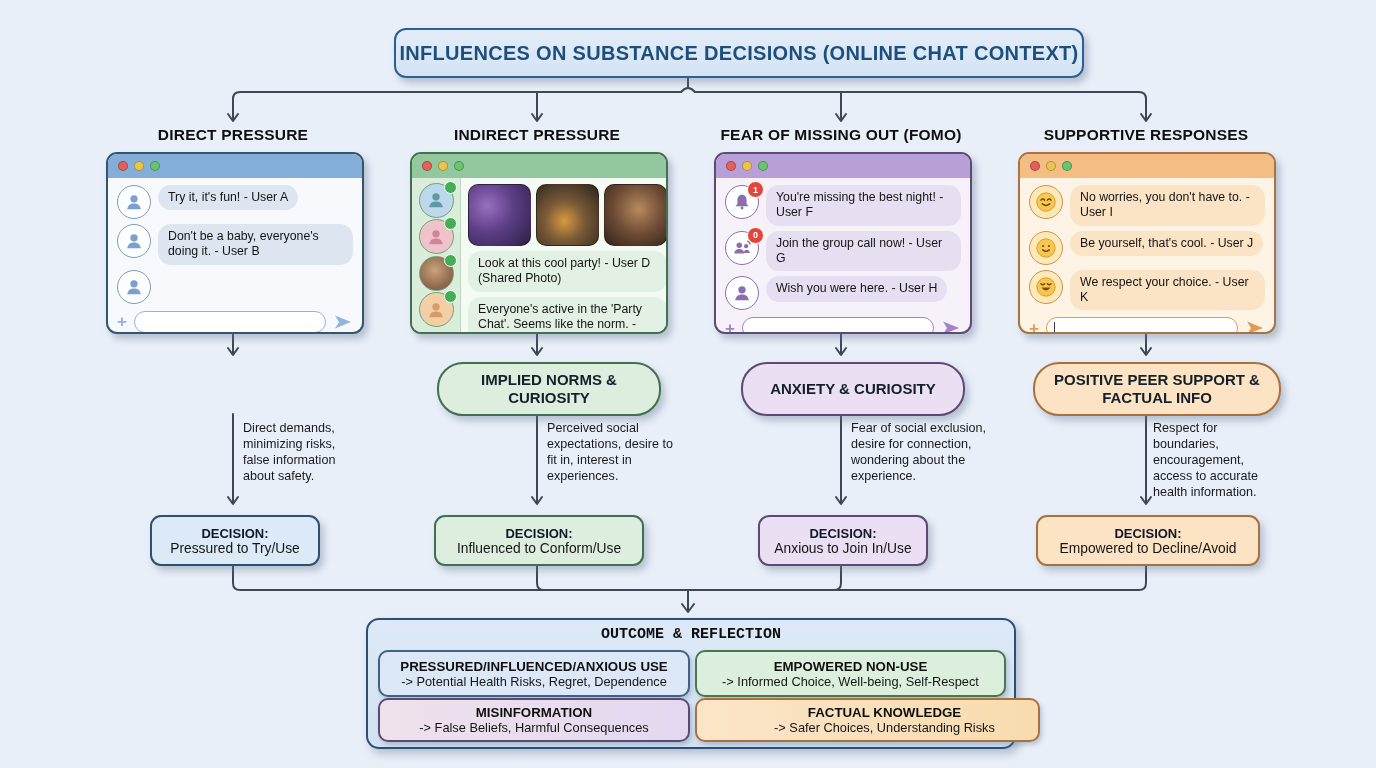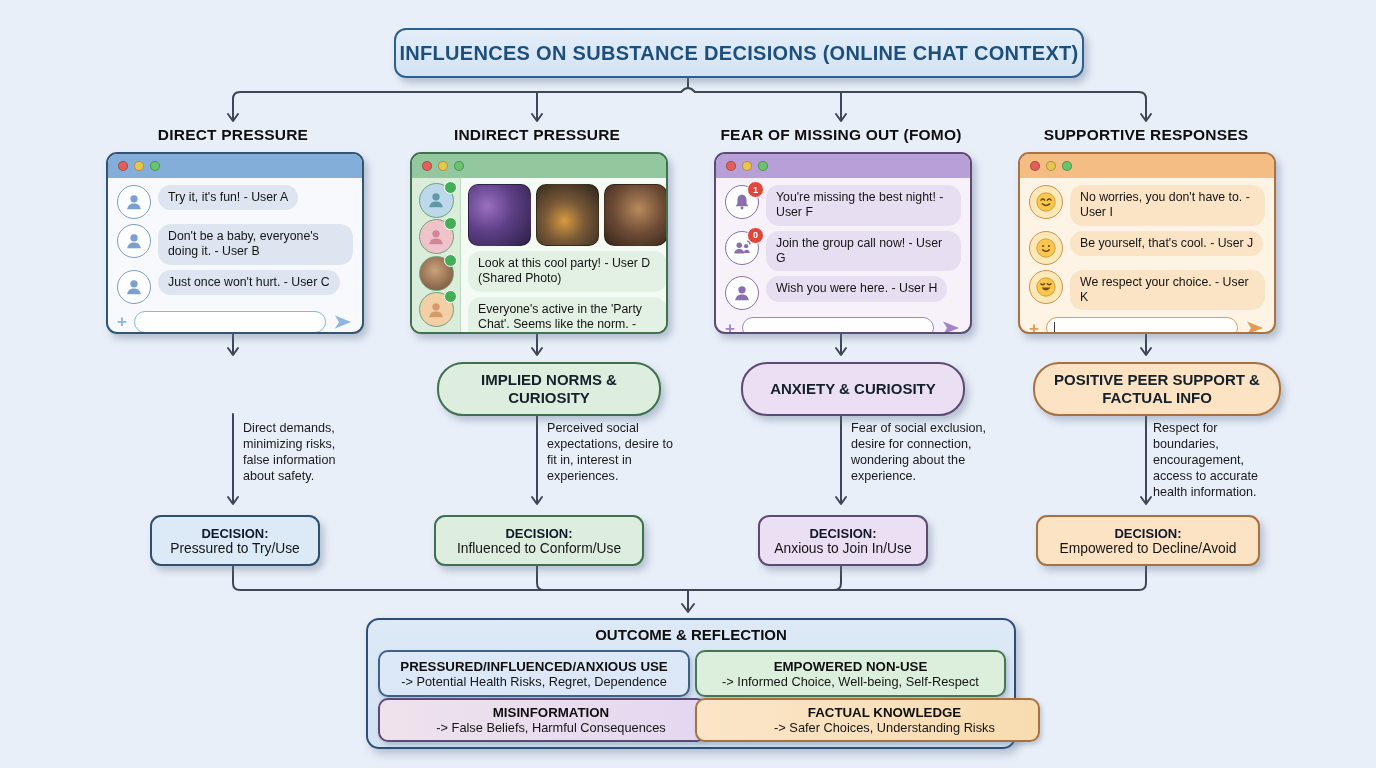--- a/index.html
+++ b/index.html
@@ -59,28 +59,28 @@
 
   .decision{height:47px;border-radius:11px;border:2px solid var(--bd2);background:var(--fill);
     display:flex;flex-direction:column;align-items:center;justify-content:center;text-align:center;
     box-shadow:4px 5px 7px rgba(100,120,150,.38);}
   .decision b{font-size:13px;color:#0f172a;}
   .decision span{font-size:13.8px;color:#141414;}
 
   
   .outcome{left:366px;top:618px;width:646px;height:127px;background:linear-gradient(180deg,#dde9f6,#d2e2f2);
     border:2.5px solid #2e4e74;border-radius:13px;box-shadow:4px 5px 8px rgba(100,120,150,.40);}
-  .outcome-title{position:absolute;left:0;top:6px;width:100%;text-align:center;font-size:15px;font-weight:bold;color:#0e0e0e;}
+  .outcome-title{position:absolute;left:0;top:6px;width:100%;text-align:center;font-size:15px;font-weight:bold;color:#0e0e0e;font-family:Liberation Mono, monospace;}
   .obox{position:absolute;border-radius:10px;display:flex;flex-direction:column;align-items:center;justify-content:center;
     text-align:center;box-shadow:2px 3px 4px rgba(100,120,150,.35);}
   .obox b{font-size:13.3px;color:#0f0f0f;}
   .obox span{font-size:12.8px;color:#151515;}
   .obox.blue{background:#dce8f7;border:2px solid #3e6285;}
   .obox.green{background:#dcefdc;border:2px solid #467752;}
-  .obox.purple{background:linear-gradient(90deg,#efe2ec,#e3d8f0);border:2px solid #5c4a73;padding-left:17px;}
+  .obox.purple{background:linear-gradient(90deg,#efe2ec,#e3d8f0);border:2px solid #5c4a73;}
   .obox.orange{background:linear-gradient(90deg,#fbe5c8,#f8dcb0);border:2px solid #a9713f;}
 
   
   .t-blue{--bd:#35546f;--bd2:#2f506e;--hdr:#84aeda;--body:#f7f9fd;--bub:#dde5f1;--fill:#dceaf8;--accent:#8fb4de;--av-bd:#7d9cbf;}
   .t-green{--bd:#41714f;--bd2:#3f7050;--hdr:#93c89f;--body:#f4faf4;--bub:#e3f1e4;--fill:#ddeedf;--accent:#7fba8c;--av-bd:#6fa37a;}
   .t-purple{--bd:#5d4b74;--bd2:#5c4a73;--hdr:#b89fd7;--body:#f7f2fa;--bub:#e8def2;--fill:#ebdff3;--accent:#a183c6;--av-bd:#8a6fae;}
   .t-orange{--bd:#ab7242;--bd2:#a9713f;--hdr:#f4bd83;--body:#fdf4e6;--bub:#fbe4c5;--fill:#fbe3c3;--accent:#e29a55;--av-bd:#cf9050;}
 
   .person-fill{fill:#7ba0cf;} .t-green .av-teal .person-fill{fill:#5d9aa5;}
   .av-pink .person-fill{fill:#cf8795;} .av-orange .person-fill{fill:#d79a6a;}
@@ -154,21 +154,20 @@
         </span>
         <span class="bubble">Don't be a baby, everyone's doing it. - User B</span>
       </div>
       <div class="msg">
         <span class="avatar">
           <svg viewBox="0 0 24 24">
               <circle class="person-fill" cx="12" cy="8.5" r="4"></circle>
               <path class="person-fill" d="M4.5,20 C5.5,14.5 9,13.5 12,13.5 C15,13.5 18.5,14.5 19.5,20 Z"></path>
             </svg>
         </span>
-        <span class="bubble">Just once won't hurt. - User C</span>
       </div>
     </div>
     <div class="inputbar">
       <span class="plus">+</span>
       <span class="inputfield"></span>
       <span class="send">
         <svg viewBox="0 0 24 20">
             <path d="M2,2 L22,10 L2,18 L7,10 Z" fill="#8fb4de"></path>
           </svg>
       </span>

